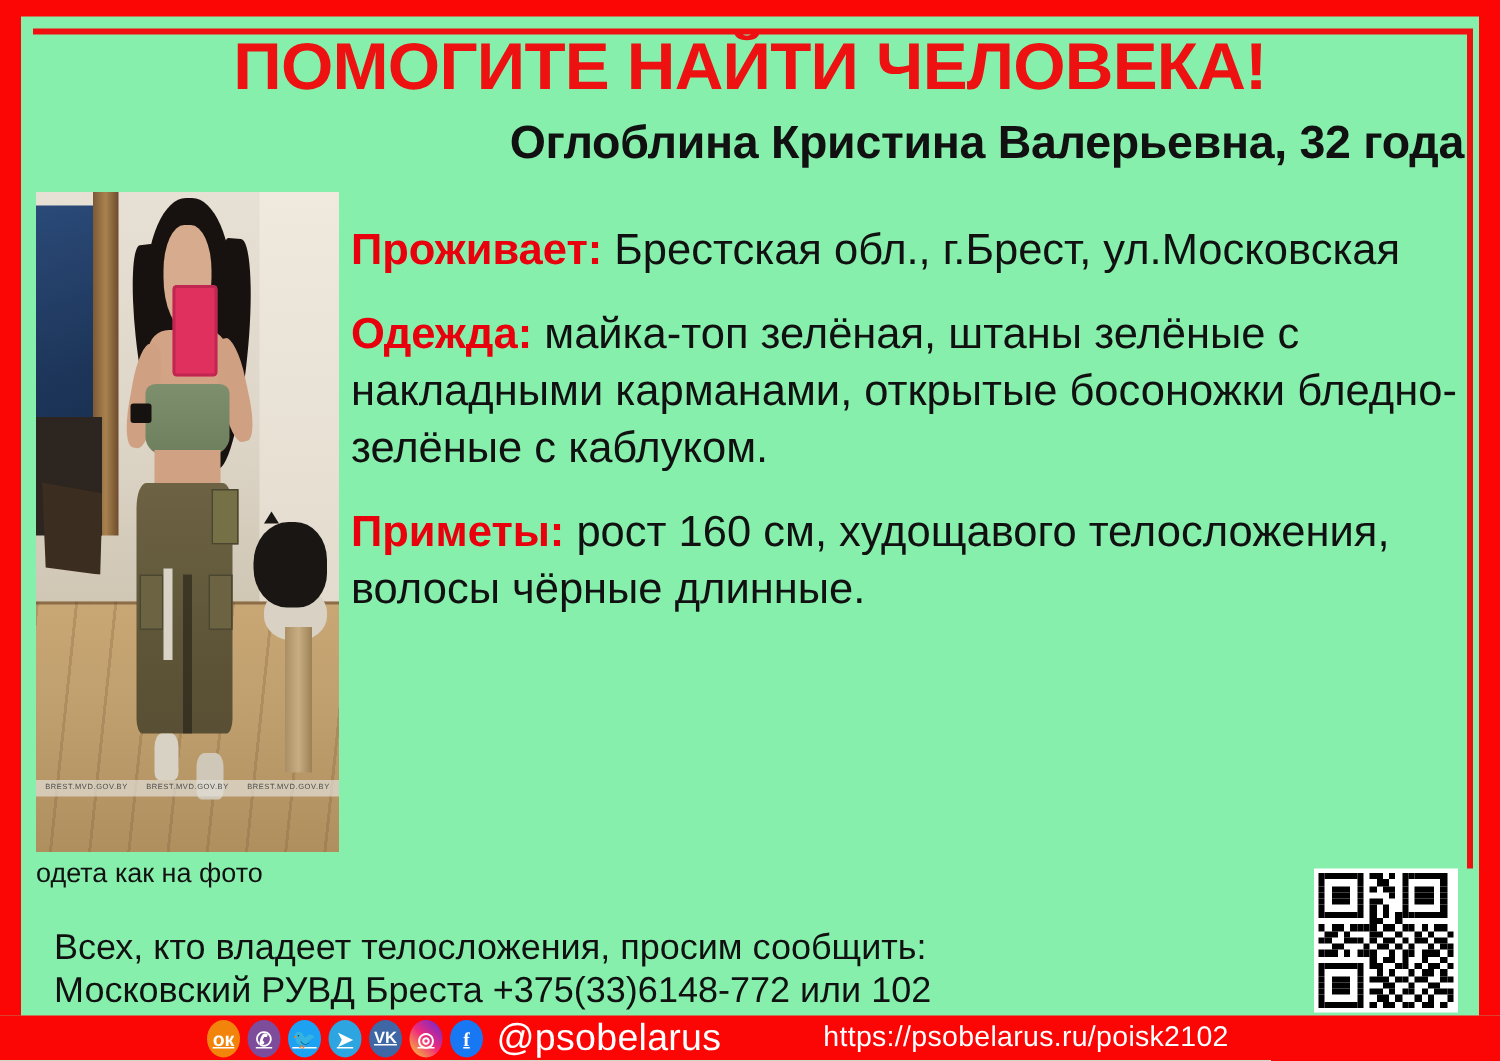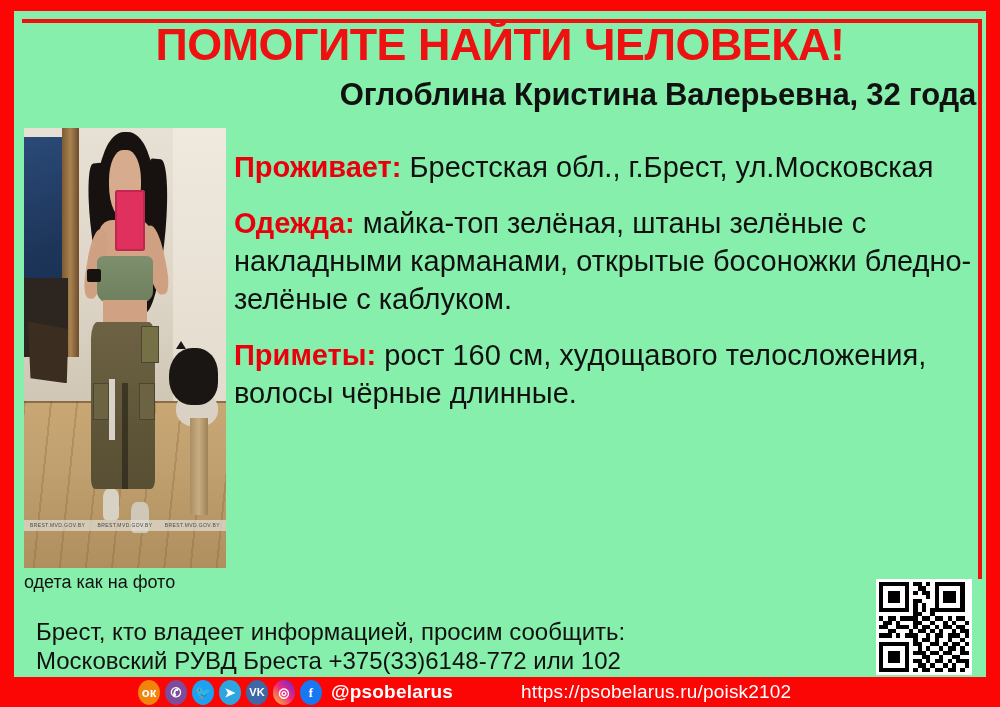--- a/index.html
+++ b/index.html
@@ -370,32 +370,33 @@
   .s-ico {
     width: 22px; height: 25px;
     border-radius: 50%;
     display: flex;
     align-items: center;
     justify-content: center;
     font-size: 13px;
     font-weight: bold;
     color: #ffffff;
     line-height: 1;
+    text-decoration: underline;
   }
   .s-ok   { background: #f2840c; }
   .s-vb   { background: #7d4d9c; }
   .s-tw   { background: #1da1f2; }
   .s-tg   { background: #2ca5e0; }
   .s-vk   { background: #3f67a5; font-size: 11px; }
   .s-ig   { background: linear-gradient(45deg,#f9ce34,#ee2a7b,#6228d7); }
   .s-fb   { background: #1877f2; font-family: "Liberation Serif", serif; }
   .handle {
     margin-left: 9px;
-    font-size: 19px;
-    font-weight: bold;
+    font-size: 25px;
+    font-weight: normal;
     letter-spacing: .2px;
   }
   .url {
     margin-left: 68px;
     font-size: 19px;
     font-weight: normal;
     letter-spacing: .2px;
   }
 </style>
 </head>
@@ -467,21 +468,21 @@
       <span class="lbl">Одежда:</span>
       <span>майка-топ зелёная, штаны зелёные с накладными карманами, открытые босоножки бледно-зелёные с каблуком.</span>
     </p>
     <p>
       <span class="lbl">Приметы:</span>
       <span>рост 160 см, худощавого телосложения, волосы чёрные длинные.</span>
     </p>
   </div>
 
   <div class="appeal">
-    <div>Брест, кто владеет информацией, просим сообщить:</div>
+    <div>Всех, кто владеет телосложения, просим сообщить:</div>
     <div>Московский РУВД Бреста +375(33)6148-772 или 102</div>
   </div>
 
   <div class="qr">
     <div class="qr-grid">
         <i class="on"></i>
         <i class="on"></i>
         <i class="on"></i>
         <i class="on"></i>
         <i class="on"></i>

